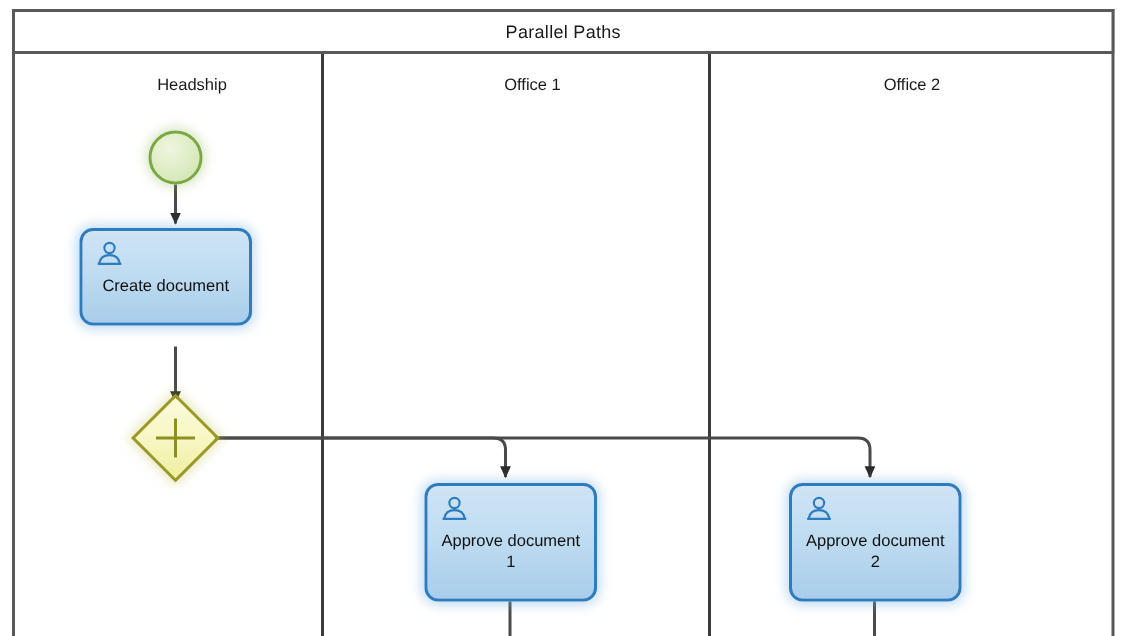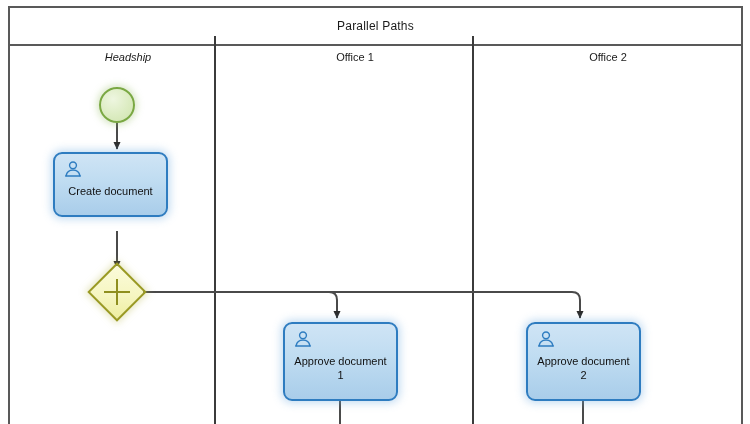--- a/index.html
+++ b/index.html
@@ -31,21 +31,21 @@
     box-sizing: border-box;
     border: 2px solid #595959;
     border-bottom: none;
     background: #ffffff;
   }
   .pool-header {
     position: absolute;
     left: 8px;
     top: 6px;
     width: 735px;
-    height: 40px;
+    height: 30px;
     box-sizing: border-box;
     border: 2px solid #595959;
     background: #ffffff;
     display: flex;
     align-items: center;
     justify-content: center;
   }
   .pool-title {
     font-size: 12px;
     color: #1a1a1a;
@@ -151,21 +151,21 @@
 <body>
 
 <div id="canvas">
 
   <div class="pool"></div>
 
   <div class="pool-header">
     <span class="pool-title">Parallel Paths</span>
   </div>
 
-  <div class="lane-header" style="left:10px; width:236px;font-style:italic;">
+  <div class="lane-header" style="left:10px; width:236px;">
     <span>Headship</span>
   </div>
   <div class="lane-header" style="left:217px; width:276px;">
     <span>Office 1</span>
   </div>
   <div class="lane-header" style="left:475px; width:266px;">
     <span>Office 2</span>
   </div>
 
   <div class="lane-divider" style="left:214px;"></div>

